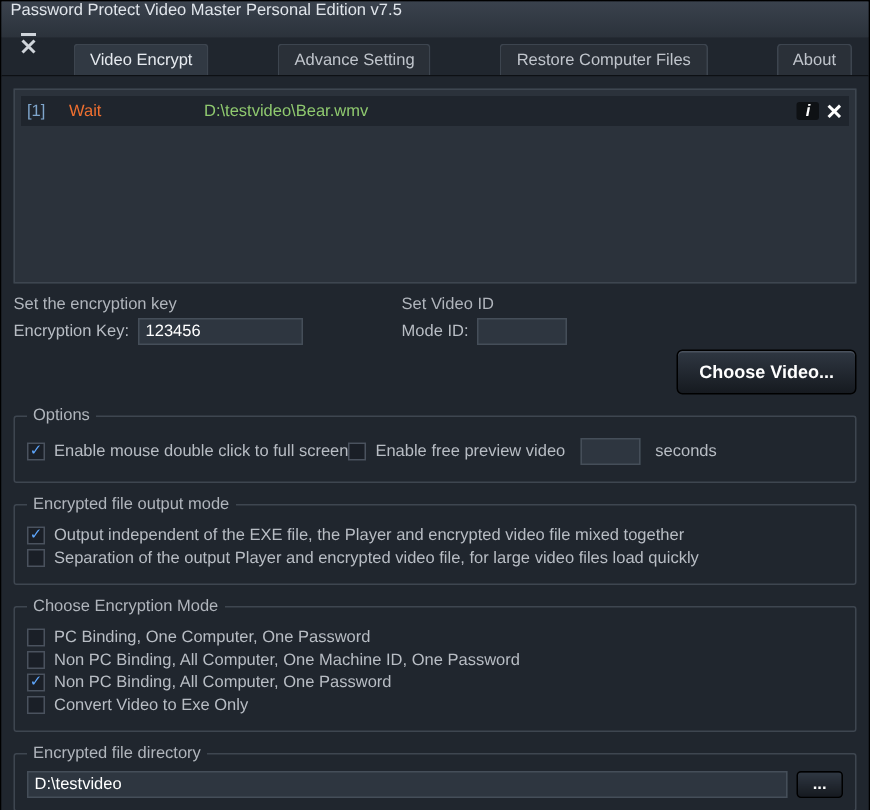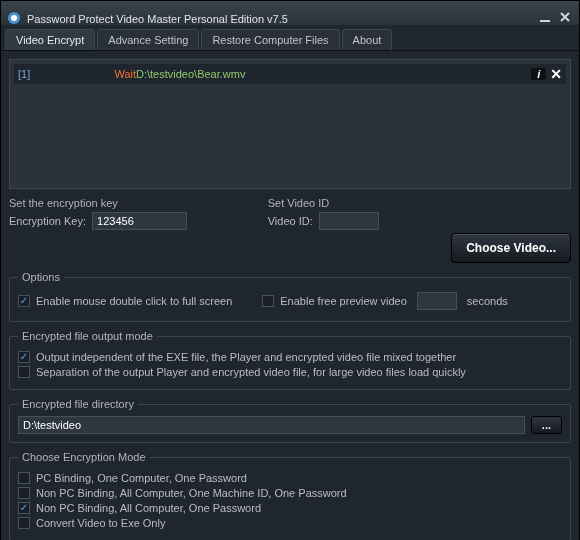--- a/index.html
+++ b/index.html
@@ -1,38 +1,38 @@
 <!DOCTYPE html>
 <html><head>
 <meta charset="utf-8">
 <style>
 * { box-sizing: border-box; margin: 0; padding: 0; font-family: Tahoma, Arial, sans-serif; font-size: 11px; }
 body { background: #1a1f27; width: 580px; height: 540px; overflow: hidden; color: #b8bdc4; }
 .window { background: linear-gradient(#2a3038, #1e232b); border: 1px solid #000; }
-.titlebar { height: 24px; background: linear-gradient(#3a424d, #2b323b); display: flex; align-items: flex-end; padding: 0 6px; color: #e0e5eb; font-size: 12px; }
+.titlebar { height: 24px; background: linear-gradient(#3a424d, #2b323b); display: flex; align-items: flex-start; padding: 0 6px; color: #e0e5eb; font-size: 12px; flex-direction: column; }
 .titlebar .logo { width: 14px; height: 14px; margin-right: 6px; }
 .titlebar .spacer { flex: 1; }
 .titlebar .win-btn { width: 16px; height: 16px; display:flex; align-items:center; justify-content:center; margin-left:4px; cursor:pointer;}
 .tabs { display: flex; background: #20262e; border-bottom: 1px solid #0d1014; padding-top: 4px; padding-left: 4px; gap: 2px;}
-.tab { padding: 4px 10px; border: 1px solid #3d454f; border-bottom: none; background: #2a3038; color: #c0c5cc; cursor:pointer; border-radius: 3px 3px 0 0;}
+.tab { padding: 4px 10px; border: 1px solid #3d454f; border-bottom: none; background: #2a3038; color: #c0c5cc; cursor:pointer; border-radius: 3px 3px 0 0; margin-left: 44px;}
 .tab.active { background: #313943; color: #e6eaef;}
 .content { padding: 8px; background: #20262e;}
 .filelist { background: #2b323b; border: 1px solid #3e4650; height: 130px; padding: 4px;}
 .file-row { display:flex; align-items:center; background:#1f252d; height:20px; padding:0 4px;}
 .file-row .idx { color:#7fa6cc; width:28px;}
-.file-row .status { color:#f07030; width:90px; text-align:right;}
+.file-row .status { color:#f07030; width:90px; text-align:left;}
 .file-row .path { color:#8fc96f; flex:1;}
 .file-row .info-btn { background:#0e1114; color:#fff; font-style:italic; padding:0 6px; border-radius:2px; margin-right:4px; font-weight:bold;}
 .file-row .remove { color:#fff; font-size:14px; font-weight:bold; cursor:pointer;}
 .row { display:flex; gap:8px; margin-top:8px;}
 .col { flex:1;}
 .label { color:#b0b5bc; margin-bottom:3px; display:block;}
 .field-row { display:flex; align-items:center; gap:6px;}
 input[type=text] { background:#2e3640; border:1px solid #454e59; color:#fff; padding:2px 4px; height:18px;}
-.key-input { width:95px; color:#fff;}
+.key-input { width:110px; color:#fff;}
 .key-selected { background:#3a78c4; }
 .big-btn { background: linear-gradient(#2f3742,#161a20); border:1px solid #000; color:#fff; font-weight:bold; font-size:12px; padding:7px 14px; border-radius:4px; cursor:pointer; box-shadow: inset 0 1px 0 #4a525e; margin-top: 36px;}
 fieldset { border:1px solid #3e4650; margin-top:8px; padding:6px 8px 8px; border-radius:2px;}
 legend { color:#b0b5bc; padding:0 4px;}
 .check-row { display:flex; align-items:center; gap:6px; margin:3px 0;}
 .checkbox { width:12px; height:12px; border:1px solid #4a525e; background:#1a1f27; display:flex; align-items:center; justify-content:center;}
 .checkbox.checked::after { content:"✓"; color:#5fa8ff; font-size:10px; line-height:1;}
 .seconds-input { width:40px; margin:0 4px;}
 .dir-row { display:flex; align-items:center; gap:6px;}
 .dir-input { flex:1;}
@@ -83,32 +83,32 @@
       <div class="col">
         <span class="label">Set the encryption key</span>
         <div class="field-row">
           <span>Encryption Key:</span>
           <input type="text" class="key-input key-selected" value="123456" style="">
         </div>
       </div>
       <div class="col" style="flex:0.7">
         <span class="label">Set Video ID</span>
         <div class="field-row">
-          <span>Video ID:</span>
+          <span>Mode ID:</span>
           <input type="text" style="width: 60px;" value="">
         </div>
       </div>
       <div style="display:flex; gap:8px; align-items:flex-end;">
         <button class="big-btn">Choose Video...</button>
       </div>
     </div>
 
     <fieldset>
       <legend>Options</legend>
-      <div style="display:flex; gap:30px;">
+      <div style="display:flex; ">
         <div class="check-row">
           <span class="checkbox checked"></span>
           <span>Enable mouse double click to full screen</span>
         </div>
         <div class="check-row">
           <span class="checkbox"></span>
           <span>Enable free preview video</span>
           <input type="text" class="seconds-input" style="">
           <span>seconds</span>
         </div>
@@ -121,40 +121,40 @@
         <span class="checkbox checked"></span>
         <span>Output independent of the EXE file, the Player and encrypted video file mixed together</span>
       </div>
       <div class="check-row">
         <span class="checkbox"></span>
         <span>Separation of the output Player and encrypted video file, for large video files load quickly</span>
       </div>
     </fieldset>
 
     <fieldset>
-      <legend>Encrypted file directory</legend>
-      <div class="dir-row">
-        <input type="text" class="dir-input" value="D:\testvideo" style="">
-        <button class="browse-btn">...</button>
-      </div>
-    </fieldset>
-
-    <fieldset>
       <legend>Choose Encryption Mode</legend>
       <div class="check-row">
         <span class="checkbox"></span>
         <span>PC Binding, One Computer, One Password</span>
       </div>
       <div class="check-row">
         <span class="checkbox"></span>
         <span>Non PC Binding, All Computer, One Machine ID, One Password</span>
       </div>
       <div class="check-row">
         <span class="checkbox checked"></span>
         <span>Non PC Binding, All Computer, One Password</span>
       </div>
       <div class="check-row">
         <span class="checkbox"></span>
         <span>Convert Video to Exe Only</span>
       </div>
     </fieldset>
+
+    <fieldset>
+      <legend>Encrypted file directory</legend>
+      <div class="dir-row">
+        <input type="text" class="dir-input" value="D:\testvideo" style="">
+        <button class="browse-btn">...</button>
+      </div>
+    </fieldset>
   </div>
 </div>
 
 </body></html>

